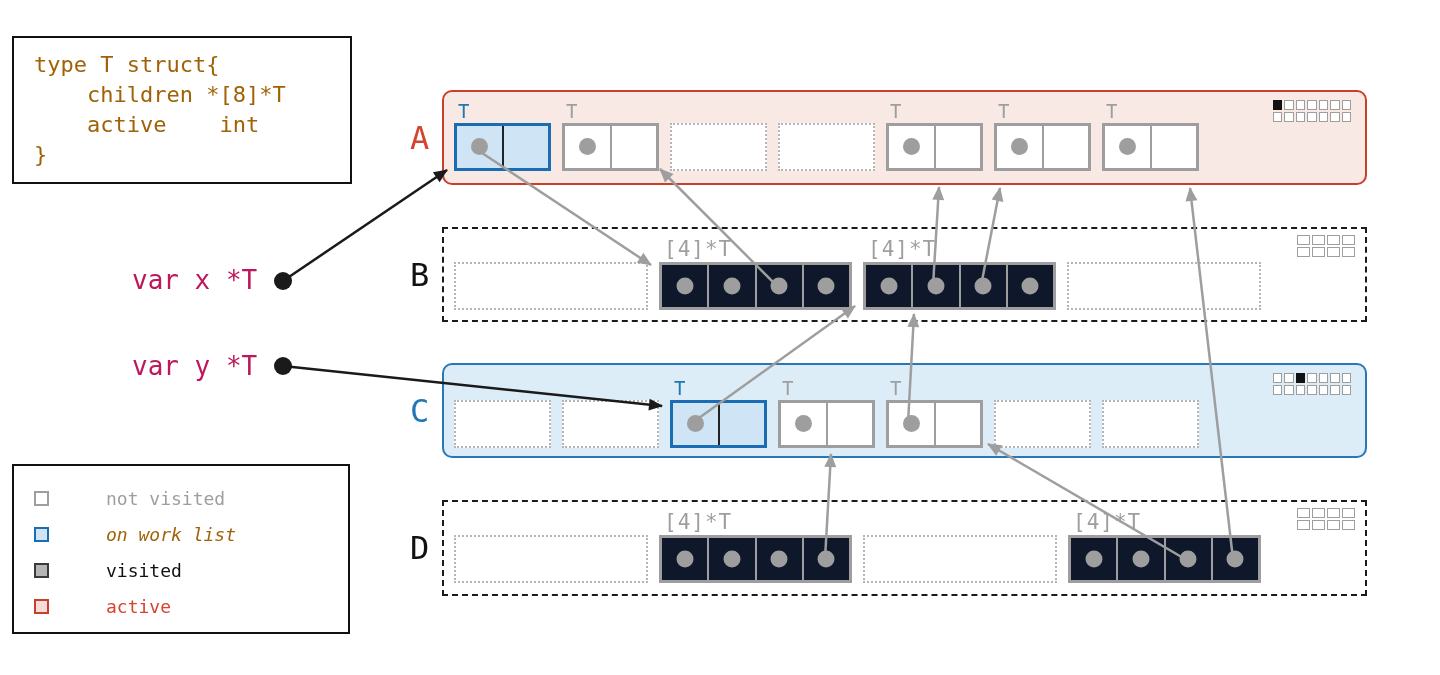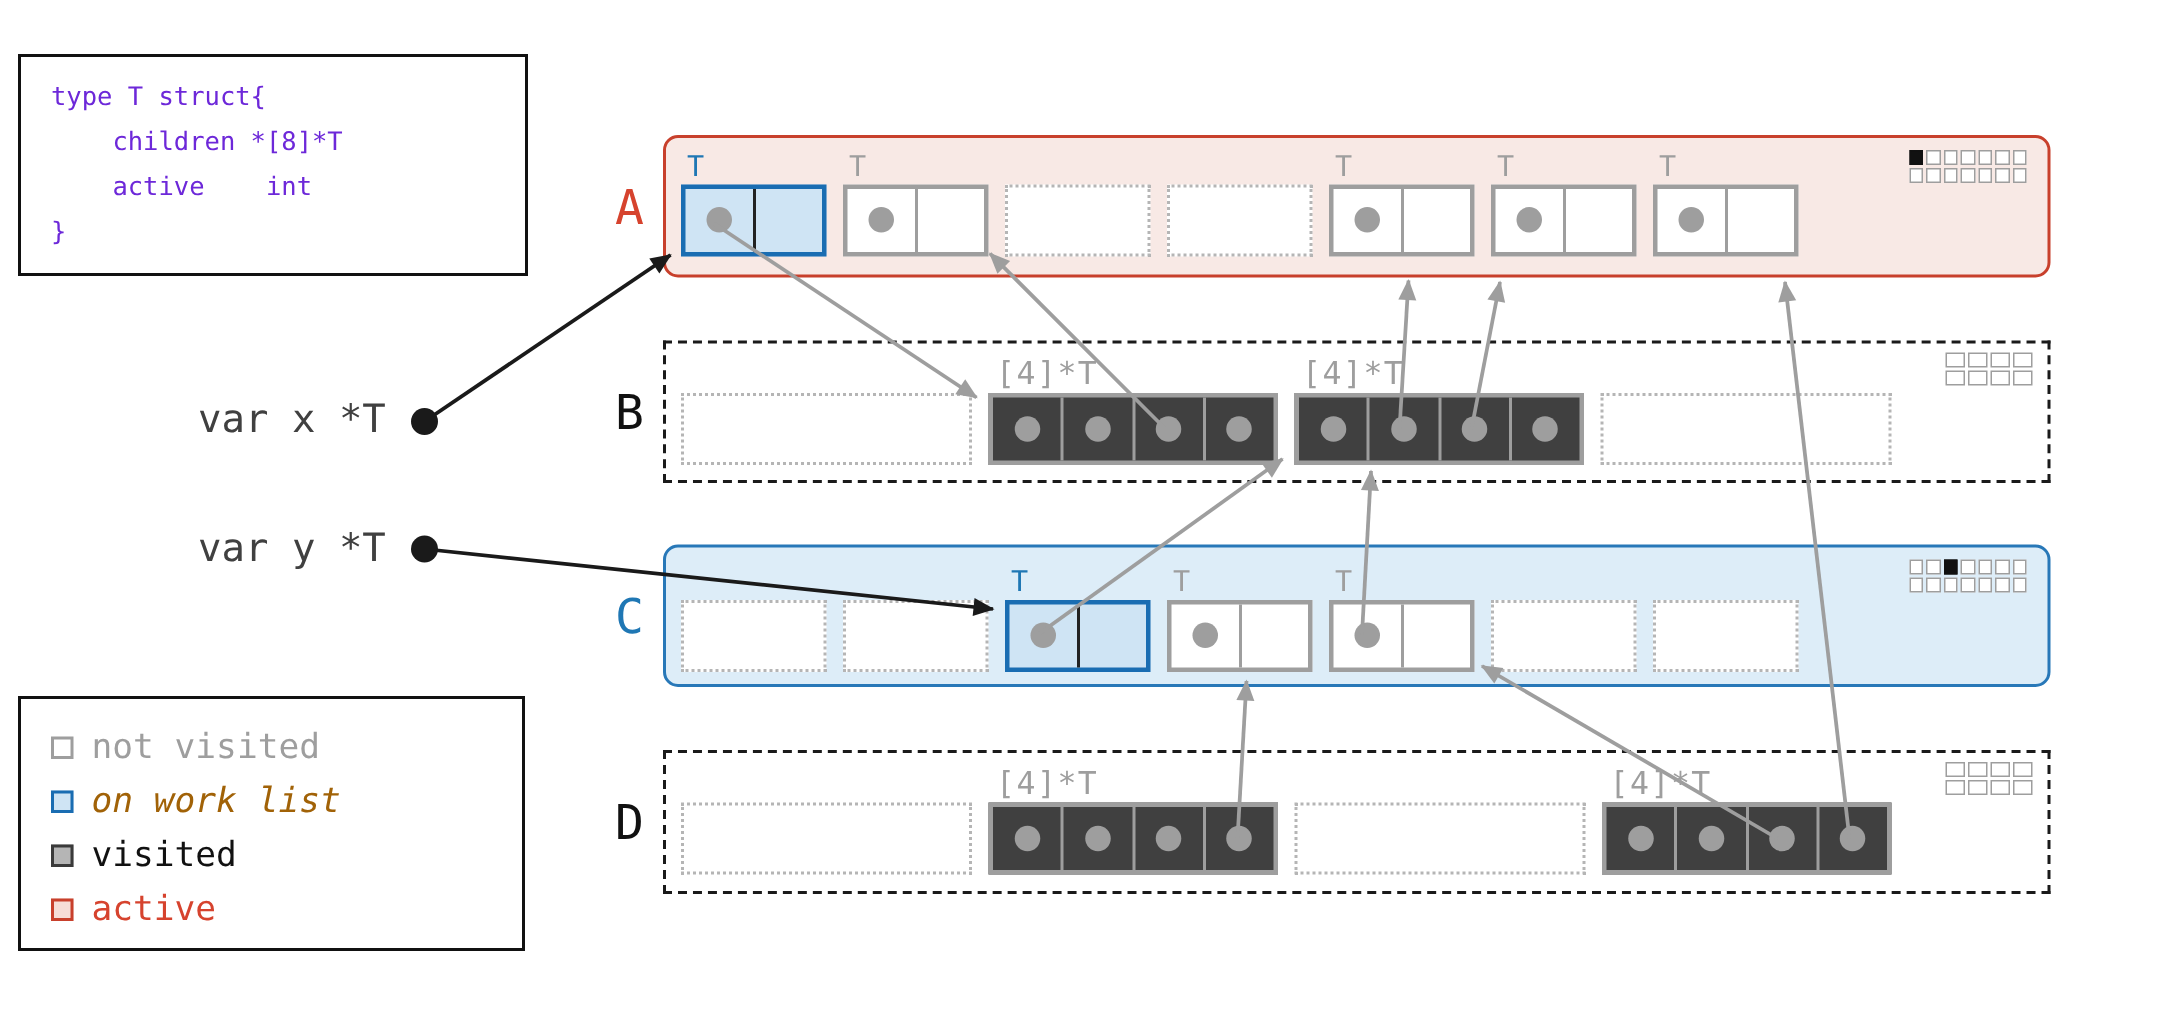--- a/index.html
+++ b/index.html
@@ -1,30 +1,30 @@
 <!DOCTYPE html>
 <html><head>
 <meta charset="utf-8">
 <style>
   html,body{margin:0;padding:0;background:#fff;}
   body{width:1440px;height:675px;overflow:hidden;font-family:"DejaVu Sans Mono","Liberation Mono",monospace;}
   .stage{position:relative;width:1440px;height:675px;}
 
   .panel{position:absolute;border:2.5px solid #111;background:#fff;box-sizing:border-box;}
   .code-box{left:12px;top:36px;width:340px;height:148px;padding:12px 0 0 20px;}
-  .code-line{white-space:pre;font-size:17px;line-height:30px;color:#6d28d9;}
-
-  .var-label{position:absolute;font-size:26px;color:#404040;}
+  .code-line{white-space:pre;font-size:22px;line-height:30px;color:#a16207;}
+
+  .var-label{position:absolute;font-size:26px;color:#be185d;}
   .var-x{left:132px;top:265px;}
   .var-y{left:132px;top:351px;}
 
   .legend-box{left:12px;top:464px;width:338px;height:170px;padding:14px 0 0 20px;}
   .legend-item{display:flex;align-items:center;gap:12px;height:36px;}
   .legend-swatch{width:15px;height:15px;border:2.5px solid #999;box-sizing:border-box;flex:none;}
-  .legend-label{font-size:23px;}
+  .legend-label{font-size:18px;margin-left:45px;}
 
   .row{position:absolute;left:442px;width:925px;height:95px;box-sizing:border-box;}
   .row-a{top:90px;background:#f8e9e5;border:2px solid #c8402c;border-radius:10px;}
   .row-b{top:227px;background:#fff;border:2px dashed #1a1a1a;}
   .row-c{top:363px;background:#ddedf8;border:2px solid #2878b8;border-radius:10px;}
   .row-d{top:500px;background:#fff;border:2px dashed #1a1a1a;height:96px;}
   .row-label{position:absolute;left:-34px;top:50%;transform:translateY(-50%);font-size:32px;color:#111;}
   .row-a .row-label{color:#d6432e;}
   .row-c .row-label{color:#1f77b4;}
 
@@ -35,21 +35,21 @@
   .row-d .slots{top:33px;}
   .slot{position:relative;height:48px;margin-right:11px;box-sizing:border-box;flex:none;}
   .slot.empty{width:97px;border:2px dotted #b5b5b5;background:#fff;}
   .slot.empty.wide{width:194px;}
   .tbox{width:97px;border:3px solid #9e9e9e;background:#fff;}
   .tbox.blue{border-color:#1a6db2;background:#cfe4f4;}
   .tbox .divider{position:absolute;left:50%;top:0;bottom:0;width:2px;background:#9e9e9e;transform:translateX(-50%);}
   .tbox.blue .divider{background:#222;}
   .dot{position:absolute;width:17px;height:17px;border-radius:50%;background:#9e9e9e;}
   .tbox .dot{left:14px;top:12px;}
-  .abox{width:193px;border:3px solid #9e9e9e;background:#404040;display:flex;text-decoration:underline;}
+  .abox{width:193px;border:3px solid #9e9e9e;background:#0f172a;display:flex;text-decoration:underline;}
   .acell{flex:1;position:relative;border-right:2px solid #9e9e9e;}
   .acell:last-child{border-right:none;}
   .acell .dot{left:50%;top:50%;transform:translate(-50%,-50%);}
   .box-label{position:absolute;top:-26px;left:1px;font-size:19px;color:#9e9e9e;letter-spacing:1px;}
   .tbox.blue .box-label{color:#1f77b4;}
   .abox .box-label{top:-28px;left:2px;font-size:21px;}
 
   .bitmap{position:absolute;display:grid;gap:2px;}
   .row-a .bitmap,.row-c .bitmap{right:14px;top:8px;}
   .row-b .bitmap,.row-d .bitmap{right:10px;top:6px;}

